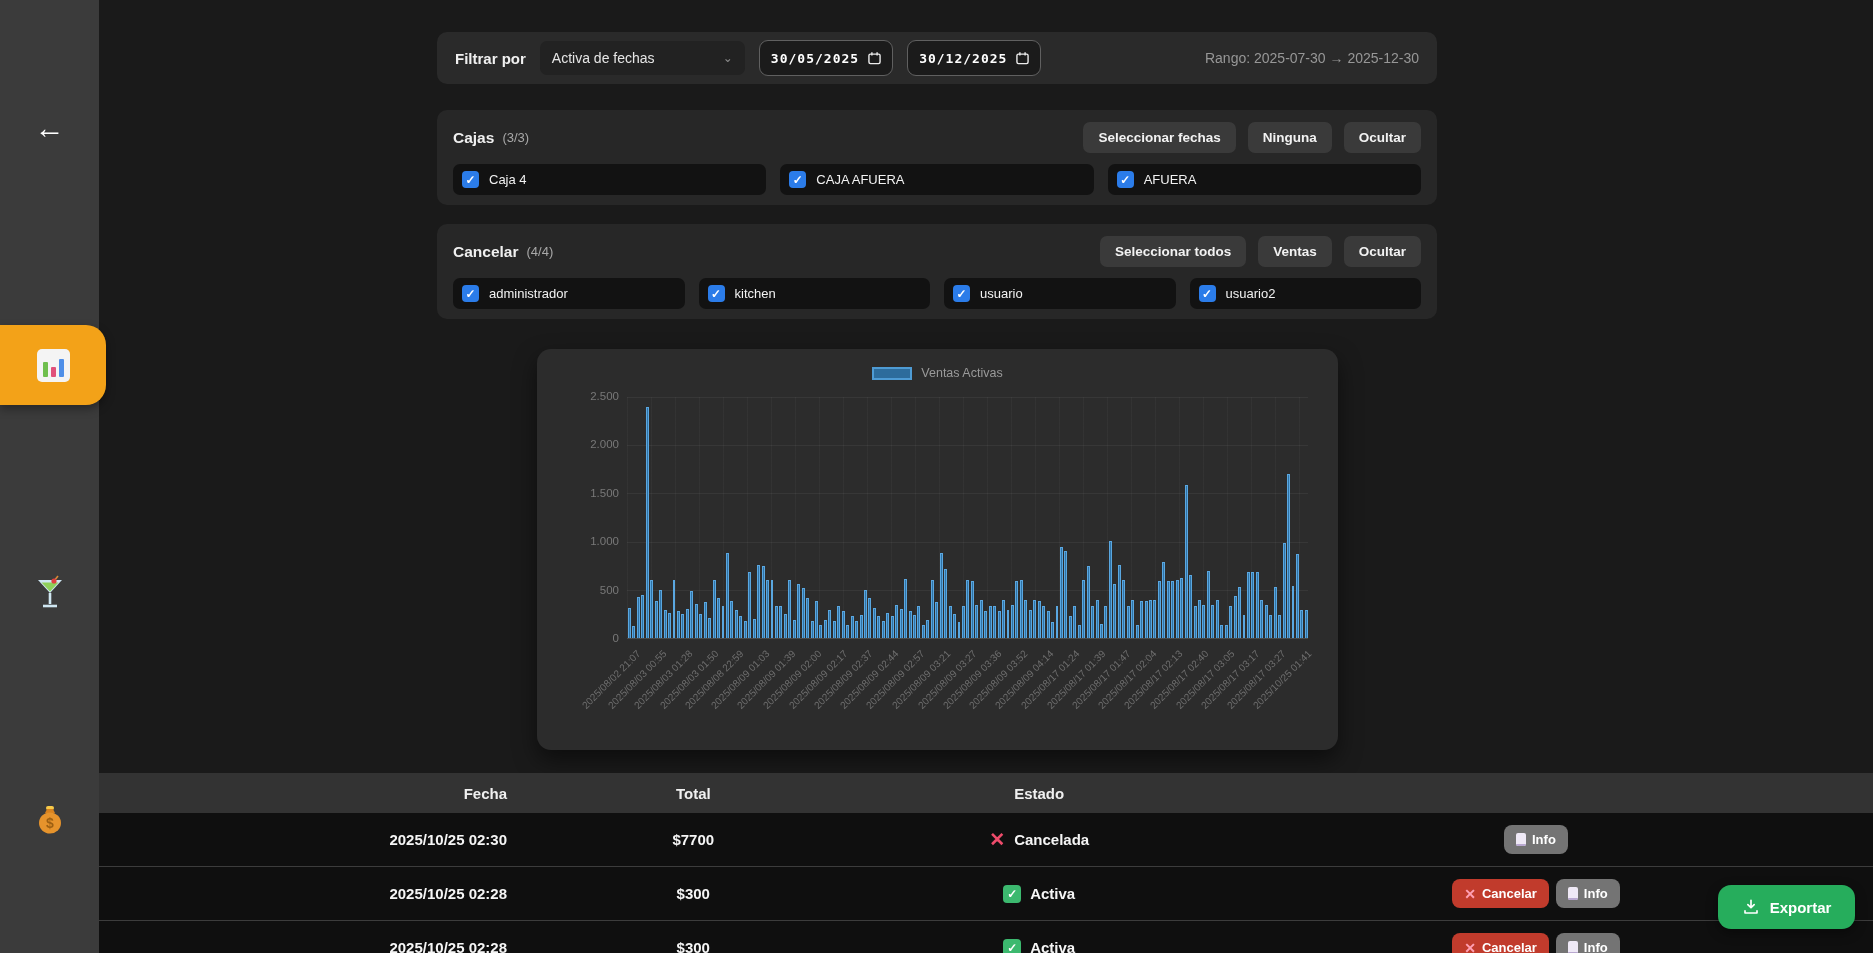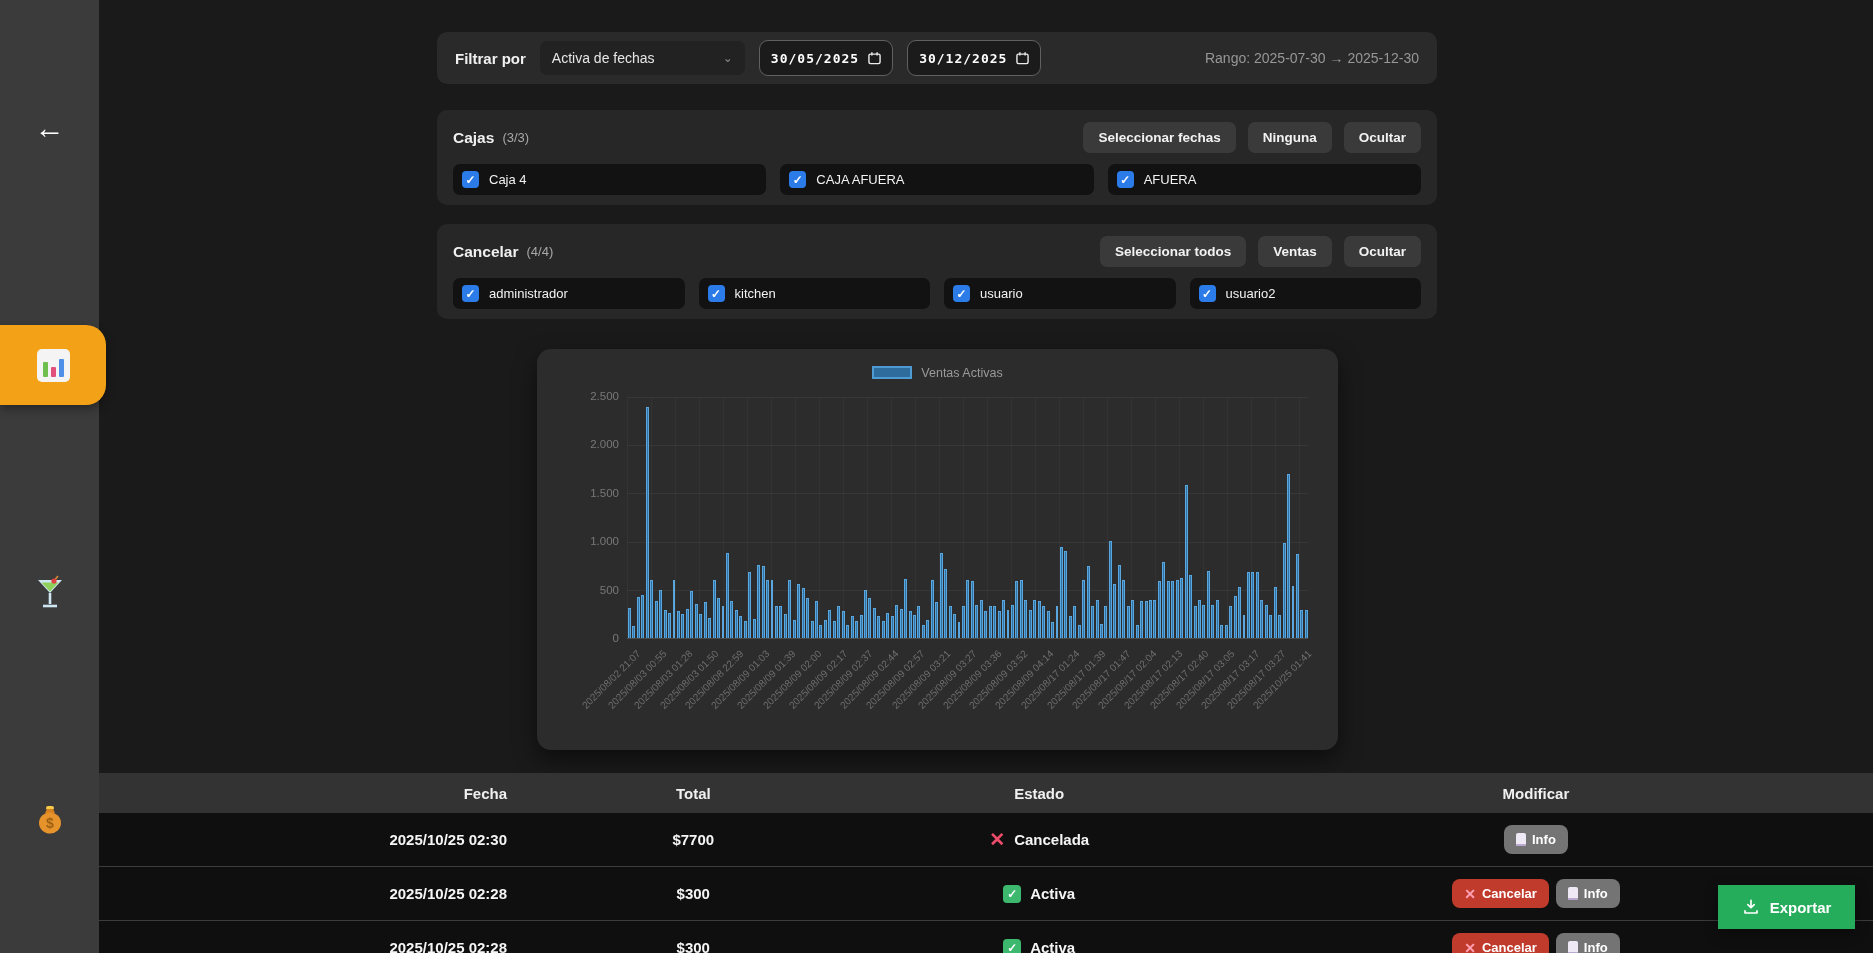--- a/index.html
+++ b/index.html
@@ -48,21 +48,21 @@
   .chk-item { flex:1; background:#121212; border-radius:7px; height:31px; display:flex;
               align-items:center; padding:0 9px; gap:10px; cursor:pointer; }
   .cbx { width:17px; height:17px; background:#2b7ce9; border-radius:4px; color:#fff; font-size:12px;
          font-weight:bold; display:flex; align-items:center; justify-content:center; }
   .chk-label { font-size:13px; color:#f2f2f2; }
 
   
   .chart-card { position:absolute; left:438px; top:349px; width:801px; height:401px; background:#2c2c2c;
                 border-radius:14px; box-shadow:0 10px 22px rgba(0,0,0,.5); }
   .legend { position:absolute; top:17px; left:0; width:100%; display:flex; justify-content:center;
-            align-items:flex-start; gap:9px; }
+            align-items:flex-end; gap:9px; }
   .legend-swatch { width:40px; height:13px; background:#2d6c9c; border:2px solid #4e9bd4; }
   .legend-label { color:#9a9a9a; font-size:12.5px; }
   .plot { position:absolute; left:90px; top:48px; width:681px; height:242px;
           border-bottom:1px solid #4a4a4a;
           background-image:repeating-linear-gradient(to right, rgba(255,255,255,.03) 0 1px, transparent 1px 24px); }
   .grid-h { position:absolute; left:0; width:100%; height:1px; background:rgba(255,255,255,.055); }
   .bars { position:absolute; left:1px; right:1px; bottom:0; top:0; display:flex;
           align-items:flex-end; gap:1.5px; }
   .bar { flex:1; background:#2f73a7; border:1px solid #5aa7e0; border-bottom:none; min-height:2px; }
   .ytick { position:absolute; color:#787878; font-size:11.5px; width:70px; text-align:right; left:12px; }
@@ -89,21 +89,21 @@
                 font-size:13px; padding:7px 12px; display:flex; align-items:center; gap:6px;
                 cursor:pointer; font-family:inherit; }
   .btn-cancel .bx { color:#ffa0b4; font-size:14px; font-weight:bold; line-height:1; }
   .btn-info { background:#747474; border:none; border-radius:8px; color:#fff; font-weight:bold;
               font-size:13px; padding:7px 12px; display:flex; align-items:center; gap:6px;
               cursor:pointer; font-family:inherit; }
   .doc-ico { width:10px; height:13px; background:#efe9f6; border-radius:2px; display:inline-block;
              box-shadow:inset 0 -8px 0 -6px #b9a8d0; }
 
   .export-btn { position:absolute; right:18px; bottom:24px; height:44px; width:137px; background:#26ad5c;
-                border:none; border-radius:0; color:#fff; font-weight:bold; font-size:15px;
+                border:none; border-radius:13px; color:#fff; font-weight:bold; font-size:15px;
                 display:flex; align-items:center; justify-content:center; gap:10px; cursor:pointer;
                 z-index:10; font-family:inherit; box-shadow:0 4px 12px rgba(0,0,0,.4); }
 </style>
 </head>
 <body>
 
 <div class="sidebar">
   <div class="back-btn">
     <span>←</span>
   </div>
@@ -475,21 +475,20 @@
           <span>2025/10/25 01:41</span>
         </div>
       </div>
   </div>
 
   <div class="table">
     <div class="thead">
       <div class="c1">Fecha</div>
       <div class="c2">Total</div>
       <div class="c3h">Estado</div>
-      <div class="c4h">Modificar</div>
     </div>
 
     <div class="trow">
       <div class="c1 cell-strong">2025/10/25 02:30</div>
       <div class="c2 cell-strong">$7700</div>
       <div class="c3">
         <span class="x-ico">✕</span>
         <span class="cell-strong">Cancelada</span>
       </div>
       <div class="c4">

